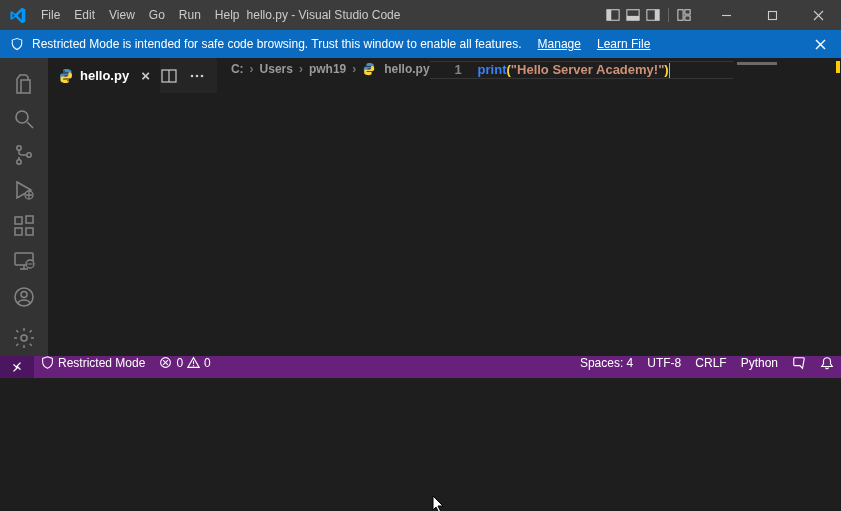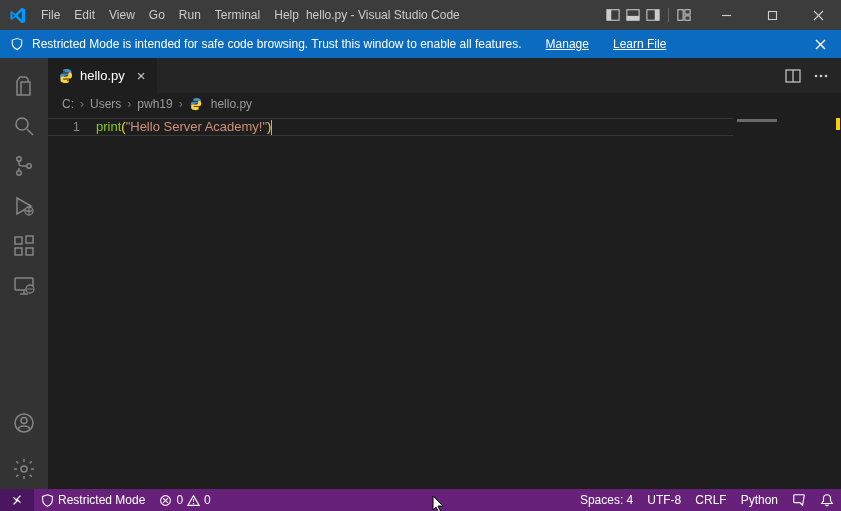--- a/index.html
+++ b/index.html
@@ -1,70 +1,70 @@
 <!DOCTYPE html>
 <html><head>
 <meta charset="utf-8">
 <style>
   * { margin: 0; padding: 0; box-sizing: border-box; font-family: "Segoe UI", Arial, sans-serif; }
   html, body { width: 841px; height: 511px; overflow: hidden; background: #1e1e1e; color: #ccc; }
-  .window { width: 841px; height: 511px; display: flex; flex-direction: column; }
+  .window { width: 841px; height: 378px; display: flex; flex-direction: column; }
 
   
   .titlebar { height: 30px; background: #3c3c3c; display: flex; align-items: center; font-size: 12px; }
   .titlebar .logo { width: 34px; display: flex; align-items: center; justify-content: center; }
   .titlebar .menu { display: flex; }
   .titlebar .menu-item { padding: 0 7px; color: #ccc; cursor: default; line-height: 30px; }
   .titlebar .title-text { flex: 1; text-align: left; color: #ccc; }
   .titlebar .layout-icons { display: flex; gap: 6px; padding-right: 12px; align-items: center; }
   .titlebar .win-controls { display: flex; }
   .win-btn { width: 46px; height: 30px; display: flex; align-items: center; justify-content: center; }
 
   
   .notif { height: 28px; background: #0a6bc1; color: #fff; display: flex; align-items: center; font-size: 12px; padding: 8px 10px; }
   .notif .shield { margin-right: 8px; display:flex; align-items:center;}
   .notif .msg { flex: 0 0 auto; }
-  .notif .link { margin-left: 24px; text-decoration: underline; cursor: pointer; }
+  .notif .link { margin-left: 16px; text-decoration: underline; cursor: pointer; }
   .notif .spacer { flex: 1; }
   .notif .close { padding: 0 4px; cursor: pointer; }
 
   
   .main { flex: 1; display: flex; min-height: 0; }
   .activitybar { width: 48px; background: #333333; display: flex; flex-direction: column; align-items: center; padding-top: 8px; }
   .activitybar .act-item { width: 48px; height: 40px; display: flex; align-items: center; justify-content: center; color: #858585; }
   .activitybar .bottom { margin-top: auto; margin-bottom: 6px; }
 
-  .editor-area { flex: 1; display: flex; flex-direction: column; background: #1e1e1e; min-width: 0; }
+  .editor-area { flex: 1; display: flex; flex-direction: row; background: #1e1e1e; min-width: 0; font-weight: bold; }
   .tabs-row { height: 35px; background: #252526; display: flex; align-items: stretch; }
   .tab { background: #1e1e1e; display: flex; align-items: center; padding: 0 10px; font-size: 13px; color: #fff; border-right: 1px solid #252526; min-width: 110px; position: relative; }
   .tab .file-icon { margin-right: 6px; display:flex; }
   .tab .close { margin-left: 12px; color: #ccc; font-size: 15px; line-height: 1; }
   .tab-actions { margin-left: auto; display: flex; align-items: center; gap: 12px; padding-right: 12px; color: #ccc; }
 
   .breadcrumbs { height: 22px; display: flex; align-items: center; padding-left: 14px; font-size: 12px; color: #9a9a9a; gap: 4px; background: #1e1e1e; }
   .chev { color: #777; font-size: 12px; padding: 0 2px; }
   .bc-icon { display: inline-flex; margin-right: 4px; }
 
   .code-wrap { flex: 1; display: flex; position: relative; font-family: Consolas, "Courier New", monospace; font-size: 13px; }
   .gutter { width: 48px; text-align: right; color: #858585; padding: 4px 16px 0 0; user-select: none; }
   .code { flex: 1; padding-top: 4px; position: relative; white-space: pre; }
   .cursor-line { position: absolute; left: 0; right: 108px; top: 3px; height: 18px; border-top: 1px solid #363636; border-bottom: 1px solid #363636; pointer-events: none; }
-  .tok-call { color: #84cc16; }
+  .tok-call { color: #3b82f6; }
   .tok-brack { color: #fed841; }
   .tok-str { color: #ce9178; }
   .caret { display:inline-block; width:1px; height:15px; background:#aeafad; vertical-align: middle; }
   .minimap { position: absolute; right: 14px; top: 0; width: 90px; height: 100%; background: #1e1e1e; }
   .minimap .ind { position: absolute; top: 4px; left: 0; width: 40px; height: 3px; background: #6a6a6a; }
   .overview { position: absolute; right: 0; top: 0; width: 14px; height: 100%; background: #1e1e1e; }
   .overview .mark { position: absolute; right: 1px; top: 3px; width: 4px; height: 12px; background: #ffcc00; }
 
   
   .statusbar { height: 22px; background: #68217a; display: flex; align-items: center; font-size: 12px; color: #fff; }
   .statusbar .remote { background: #4b1560; width: 34px; height: 22px; display:flex; align-items:center; justify-content:center; }
-  .statusbar .item { padding: 8px 7px; display: flex; align-items: center; gap: 4px; height:22px; }
+  .statusbar .item { padding: 0 7px; display: flex; gap: 4px; height:22px; }
   .statusbar .spacer { flex: 1; }
   .mouse-cursor { position: absolute; width: 14px; height: 20px; pointer-events: none; z-index: 50; }
 
   svg { display: block; }
 </style>
 </head>
 <body>
 
 <div class="window">
 
@@ -73,21 +73,20 @@
       <svg width="17" height="17" viewBox="0 0 24 24">
           <path fill="#0098ff" d="M23 3l-5-2-9 9-5-4-2 1v10l2 1 5-4 9 9 5-2V3zM5 15V9l3 3-3 3zm13 3l-6-6 6-6v12z"></path>
         </svg>
     </div>
     <div class="menu">
       <div class="menu-item">File</div>
       <div class="menu-item">Edit</div>
       <div class="menu-item">View</div>
       <div class="menu-item">Go</div>
       <div class="menu-item">Run</div>
-      <div class="menu-item">Terminal</div>
       <div class="menu-item">Help</div>
     </div>
     <div class="title-text">hello.py - Visual Studio Code</div>
     <div class="layout-icons">
       <span>
           <svg width="14" height="14" viewBox="0 0 16 16">
             <rect x="1" y="2" width="14" height="12" fill="none" stroke="#ccc" stroke-width="1.2"></rect>
             <rect x="1" y="2" width="5" height="12" fill="#ccc"></rect>
           </svg>
         </span>

